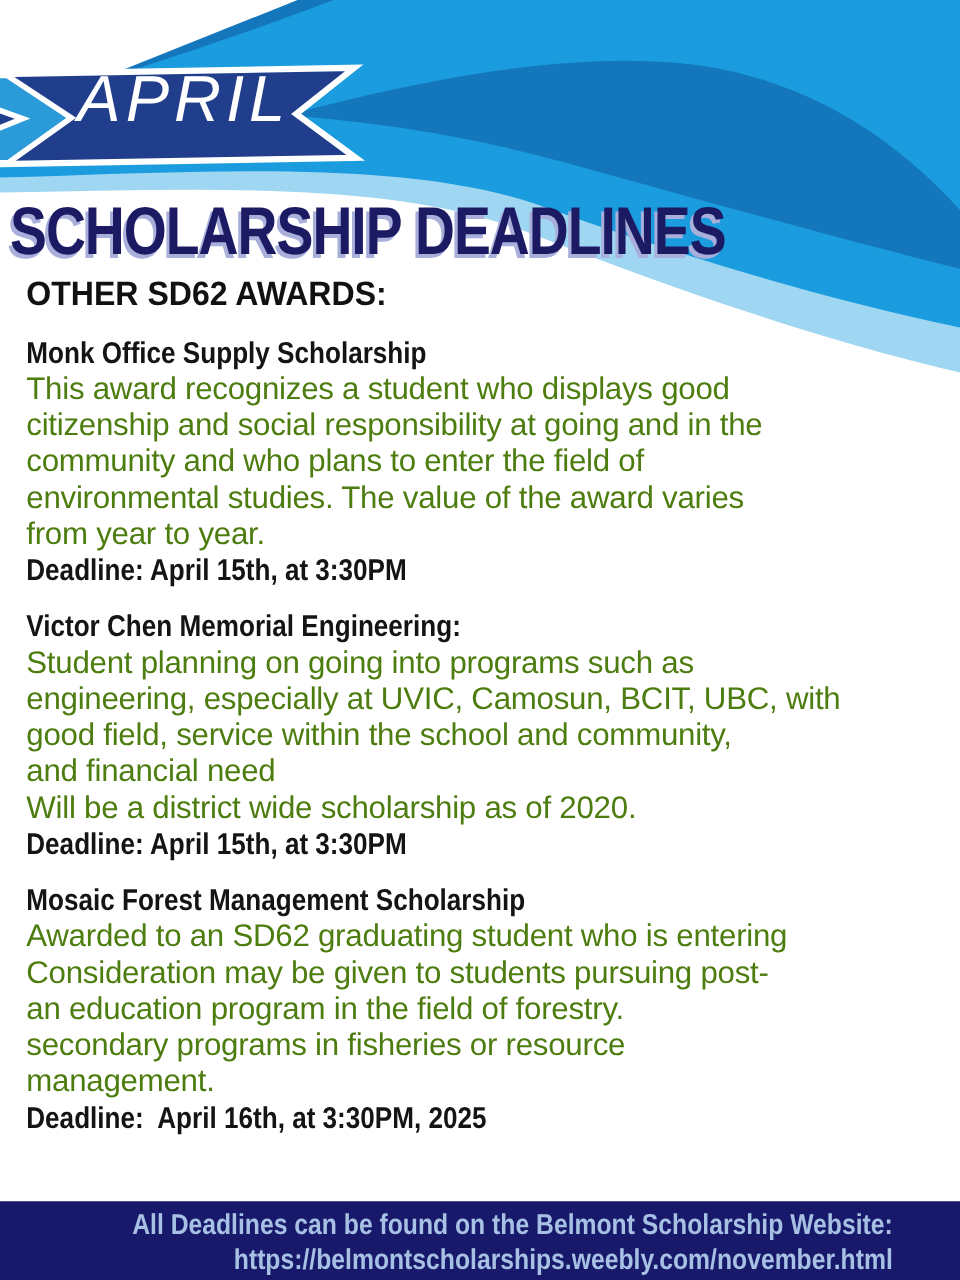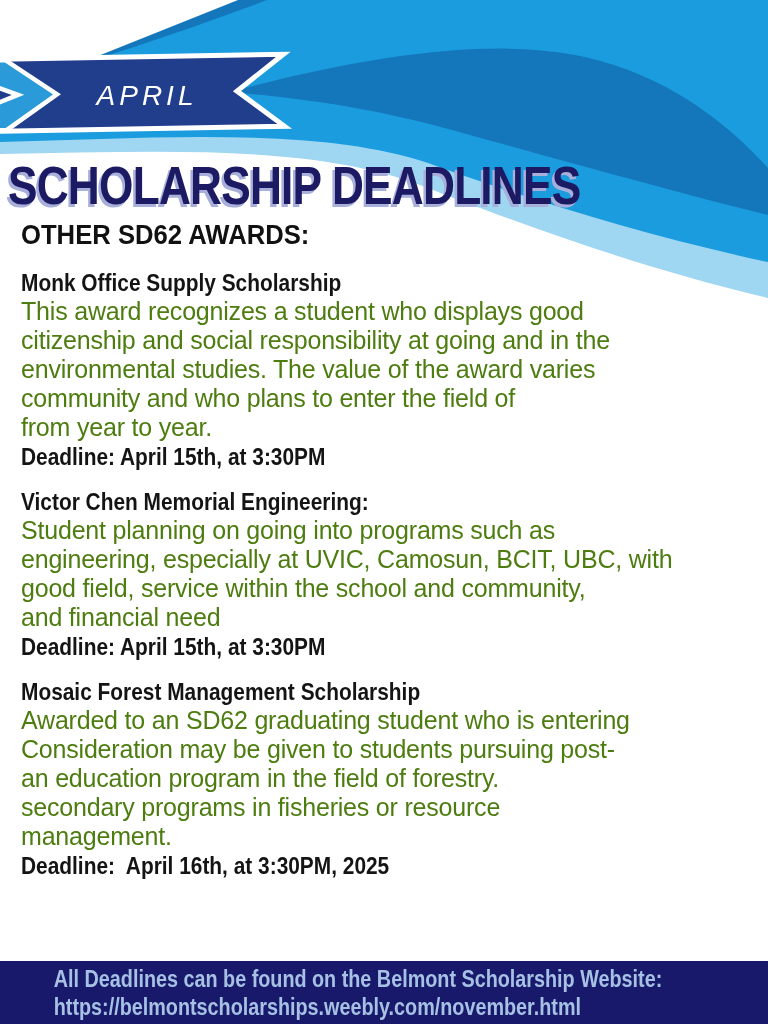--- a/index.html
+++ b/index.html
@@ -2,22 +2,22 @@
 <html><head>
 <meta charset="utf-8">
 <style>
   html,body{margin:0;padding:0;background:#888;}
   .page{
     position:relative;width:768px;height:1024px;background:#ffffff;
     overflow:hidden;font-family:"Liberation Sans",sans-serif;margin:0 auto;
   }
   .waves{position:absolute;top:0;left:0;}
   .april-label{
-    position:absolute;left:52px;top:72px;width:190px;text-align:center;
-    color:#ffffff;font-style:italic;font-size:28px;line-height:48px;
+    position:absolute;left:52px;top:56px;width:190px;text-align:center;
+    color:#ffffff;font-style:italic;font-size:52px;line-height:48px;
     letter-spacing:4px;font-weight:normal;
   }
   .title{
     position:absolute;left:8px;top:156px;
     font-size:54px;line-height:58px;font-weight:bold;letter-spacing:-1px;
     color:#1b1a63;white-space:nowrap;
     transform:scaleX(0.82);transform-origin:left center;
     text-shadow:-3px 3px 0 #a8afdb;
   }
   .subtitle{
@@ -34,21 +34,21 @@
   .body-line{
     font-size:25px;line-height:29px;font-weight:normal;color:#4d7c0f;
     white-space:nowrap;letter-spacing:-0.2px;
   }
   .deadline{
     font-size:24px;line-height:29px;font-weight:bold;color:#141414;
     white-space:pre;transform:scaleX(0.87);transform-origin:left center;
   }
   .footer{
     position:absolute;left:0;bottom:0;width:768px;height:63px;
-    background:#19196b;text-align:left;
+    background:#19196b;text-align:right;
   }
   .footer-line{
     color:#a6c1e4;font-weight:bold;font-size:23px;line-height:28px;
     white-space:nowrap;transform:scaleX(0.86);transform-origin:center;
   }
   .footer-line.first{margin-top:4px;}
 </style>
 </head>
 <body>
 
@@ -78,32 +78,33 @@
   <div class="title">SCHOLARSHIP DEADLINES</div>
 
   <div class="subtitle">OTHER SD62 AWARDS:</div>
 
   <div class="sections">
 
     <div class="section">
       <div class="sch-name">Monk Office Supply Scholarship</div>
       <div class="body-line">This award recognizes a student who displays good</div>
       <div class="body-line">citizenship and social responsibility at going and in the</div>
+      <div class="body-line">community and who plans to enter the field of</div>
       <div class="body-line">environmental studies. The value of the award varies</div>
-      <div class="body-line">community and who plans to enter the field of</div>
       <div class="body-line">from year to year.</div>
       <div class="deadline">Deadline: April 15th, at 3:30PM</div>
     </div>
 
     <div class="section">
       <div class="sch-name">Victor Chen Memorial Engineering:</div>
       <div class="body-line">Student planning on going into programs such as</div>
       <div class="body-line">engineering, especially at UVIC, Camosun, BCIT, UBC, with</div>
       <div class="body-line">good field, service within the school and community,</div>
       <div class="body-line">and financial need</div>
+      <div class="body-line">Will be a district wide scholarship as of 2020.</div>
       <div class="deadline">Deadline: April 15th, at 3:30PM</div>
     </div>
 
     <div class="section">
       <div class="sch-name">Mosaic Forest Management Scholarship</div>
       <div class="body-line">Awarded to an SD62 graduating student who is entering</div>
       <div class="body-line">Consideration may be given to students pursuing post-</div>
       <div class="body-line">an education program in the field of forestry.</div>
       <div class="body-line">secondary programs in fisheries or resource</div>
       <div class="body-line">management.</div>

